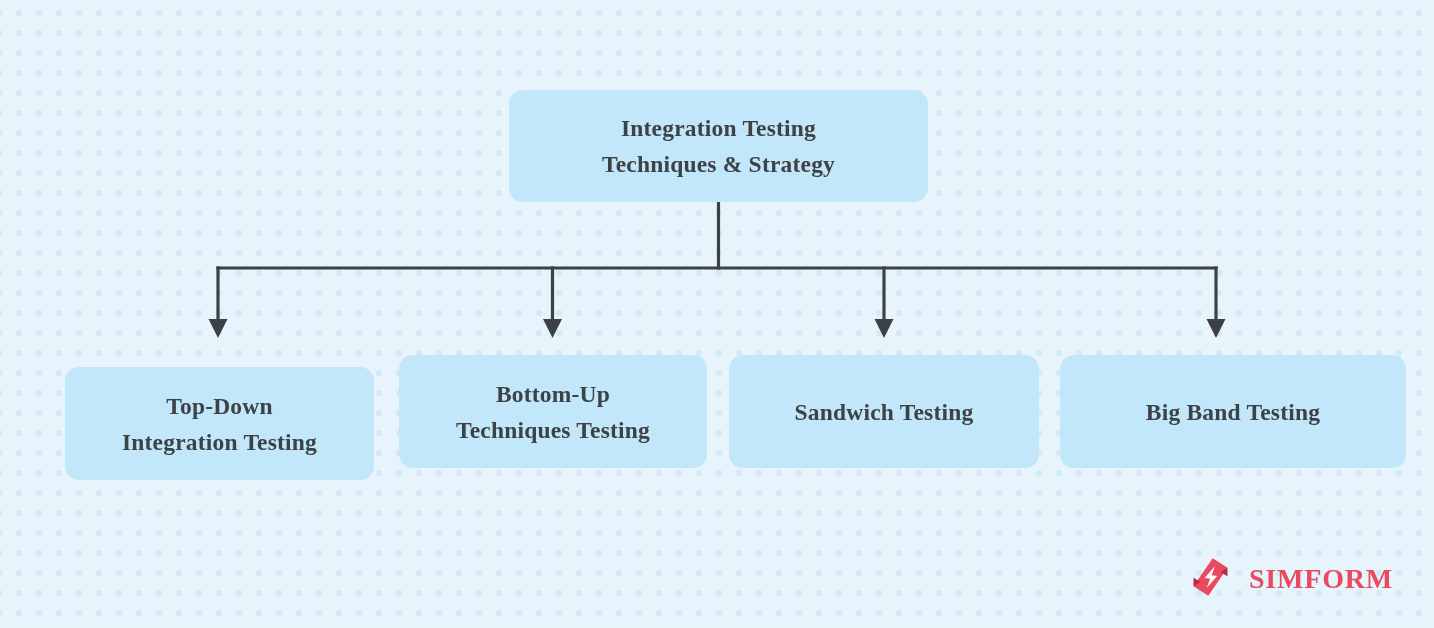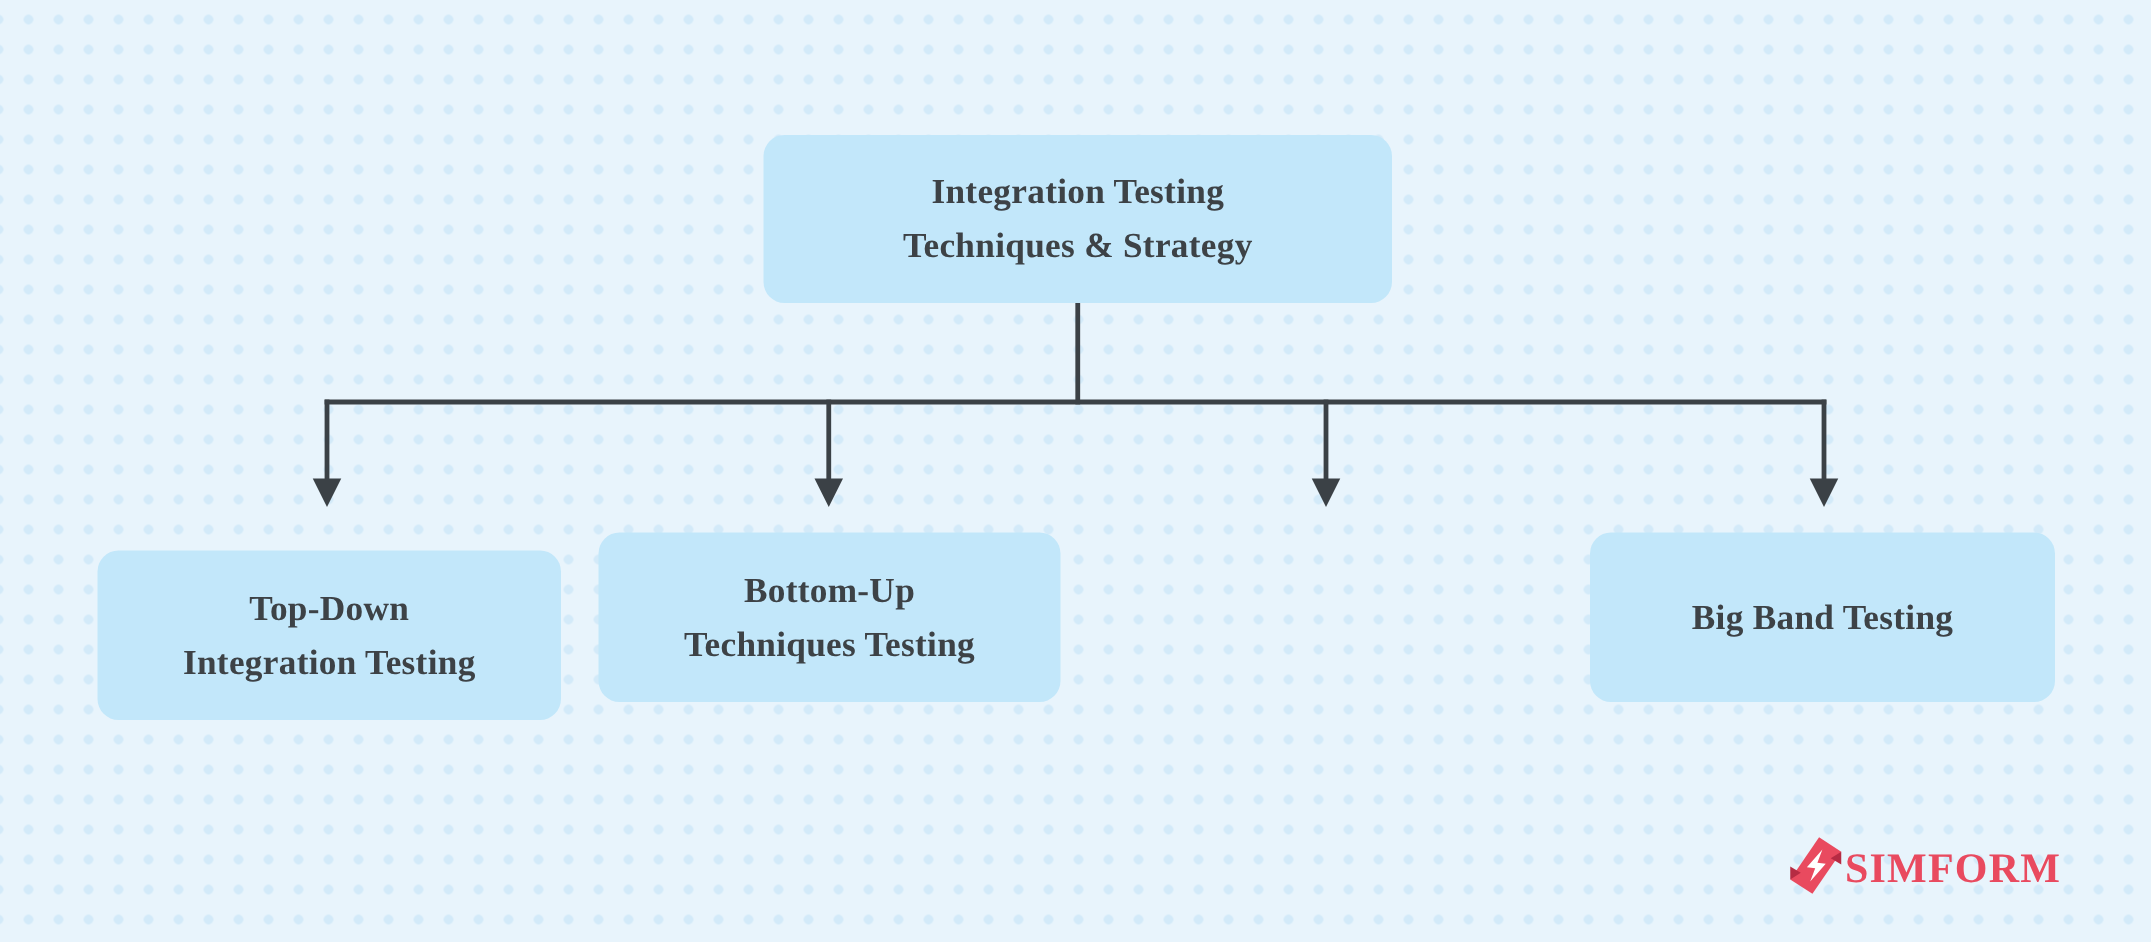--- a/index.html
+++ b/index.html
@@ -30,38 +30,38 @@
     font-weight: 600;
     line-height: 36px;
     white-space: pre-line;
     letter-spacing: 0.2px;
   }
 
   .node-root   { left: 509px;  top: 90px;  width: 419px; height: 112px; }
   .node-child1 { left: 65px;   top: 355px; width: 309px; height: 113px; margin-top: 12px; }
   .node-child2 { left: 399px;  top: 355px; width: 308px; height: 113px; }
   .node-child3 { left: 729px;  top: 355px; width: 310px; height: 113px; }
-  .node-child4 { left: 1060px; top: 355px; width: 310px; height: 113px; align-items: center; }
+  .node-child4 { left: 1060px; top: 355px; width: 346px; height: 113px; align-items: center; }
 
   .connectors {
     position: absolute;
     left: 0; top: 0;
     width: 1434px; height: 628px;
     pointer-events: none;
   }
   .connectors line { stroke: #3b4146; stroke-width: 3.2px; }
   .connectors polygon { fill: #3b4146; }
 
   .logo {
     position: absolute;
     left: 1192px;
     top: 556px;
     display: flex;
     align-items: center;
-    gap: 1px;
+    gap: 20px;
   }
   .logo-text {
     color: #e94a5f;
     font-size: 28px;
     font-weight: bold;
     letter-spacing: 0.8px;
   }
 </style>
 </head>
 <body>
@@ -91,20 +91,23 @@
   </div>
 
   <div class="node node-child1">
     <span>Top-Down
 Integration Testing</span>
   </div>
   <div class="node node-child2">
     <span>Bottom-Up
 Techniques Testing</span>
   </div>
+  <div class="node node-child3">
+    <span>Sandwich Testing</span>
+  </div>
   <div class="node node-child4">
     <span>Big Band Testing</span>
   </div>
 
   <div class="logo">
     <span>
       <svg width="37" height="42" viewBox="0 0 100 110">
         <polygon points="56,4 96,30 44,106 4,80" fill="#e94a5f"></polygon>
         <polygon points="4,80 4,57 23,68" fill="#b62b43"></polygon>
         <polygon points="96,30 96,53 77,42" fill="#b62b43"></polygon>

